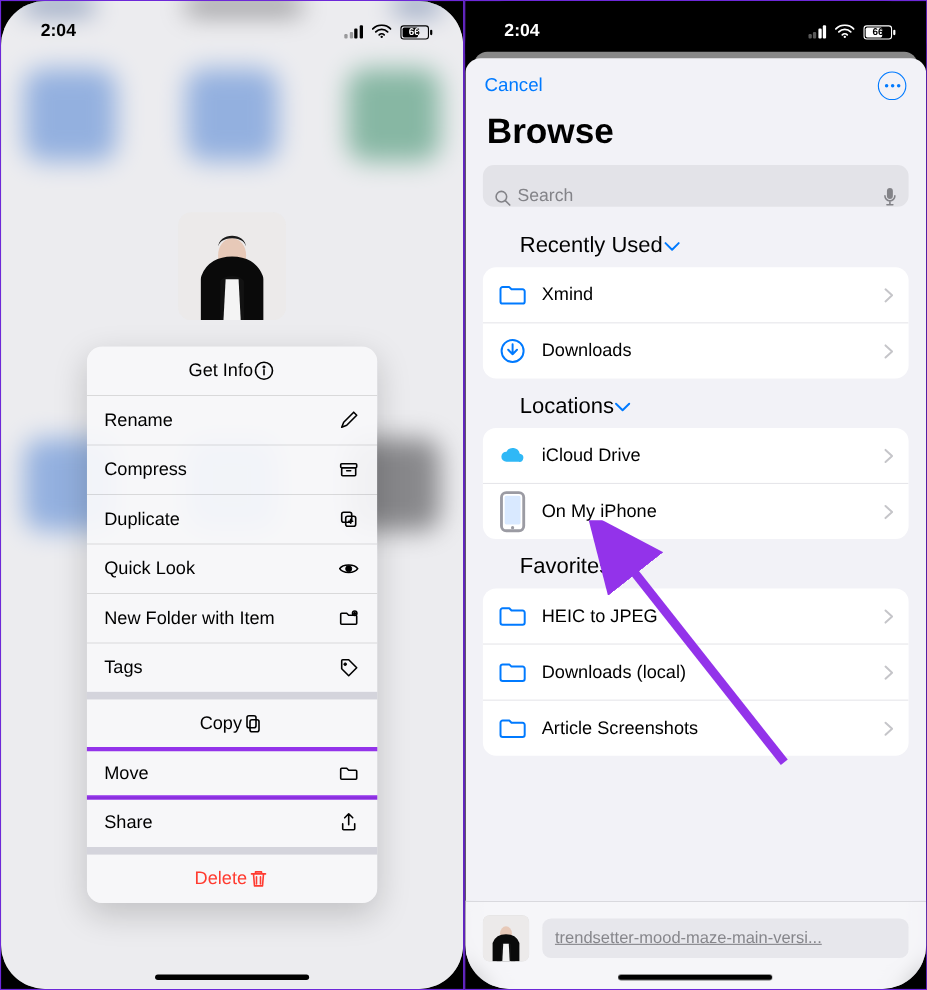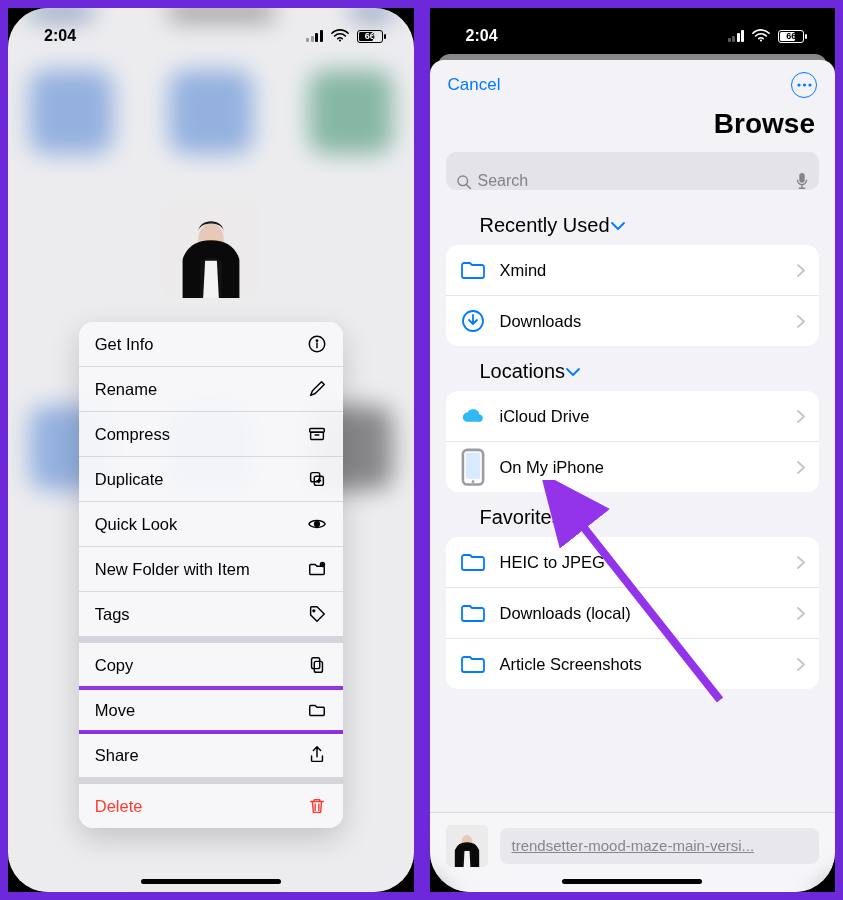--- a/index.html
+++ b/index.html
@@ -2,21 +2,21 @@
 <html><head>
 <meta charset="utf-8">
 <style>
   * { margin: 0; padding: 0; box-sizing: border-box; font-family: -apple-system, BlinkMacSystemFont, "Segoe UI", Helvetica, Arial, sans-serif; -webkit-font-smoothing: antialiased; }
   body { background: #fff; width: 843px; height: 900px; overflow: hidden; }
   .stage { display: flex; width: 843px; height: 900px; }
   .phone {
     position: relative;
     width: 421.5px;
     height: 100%;
-    border: 8px solid #6d28d9;
+    border: 1px solid #6d28d9;
     background: #000;
     overflow: hidden;
   }
   .phone-inner {
     position: absolute;
     inset: 0;
     border-radius: 40px;
     overflow: hidden;
     background: #fff;
   }
@@ -81,21 +81,21 @@
   .menu-group { background: rgba(248,248,250,0.94); }
   .menu-gap { height: 7px; background: rgba(210,210,217,0.9); }
   .menu-item {
     display: flex; justify-content: space-between; align-items: center;
     padding: 12px 16px;
     font-size: 16.5px;
     color: #000;
     border-top: 0.6px solid rgba(0,0,0,0.12);
     position: relative;
   }
-  .menu-item:first-child { border-top: none; }
+  .menu-item:first-child { border-top: none; justify-content: center; }
   .menu-item.destructive { color: #ff3b30; }
   .menu-item .ic { width: 20px; height: 20px; display:flex; align-items:center; justify-content:center; }
   .menu-item .ic svg { width: 20px; height: 20px; stroke: currentColor; }
   .highlight-box {
     position: absolute; left: -10px; right: -10px; top: -2px; bottom: -2px;
     border: 4px solid #9333ea; border-radius: 10px; pointer-events: none;
   }
   .home-indicator {
     position: absolute; bottom: 8px; left: 50%; transform: translateX(-50%);
     width: 140px; height: 5px; background: #000; border-radius: 3px;
@@ -118,21 +118,21 @@
     display: flex; justify-content: space-between; align-items: center;
     padding: 12px 18px 6px;
   }
   .cancel { color: #007aff; font-size: 17px; }
   .more-circ {
     width: 26px; height: 26px; border-radius: 50%;
     border: 1.8px solid #007aff;
     display: flex; align-items: center; justify-content: center;
     color: #007aff; font-weight: 700; font-size: 14px; letter-spacing: 1px;
   }
-  .browse-title { font-size: 28px; font-weight: 700; padding: 4px 20px 8px; color: #000; text-align: right; }
+  .browse-title { font-size: 32px; font-weight: 700; padding: 4px 20px 8px; color: #000; }
   .search-bar {
     margin: 4px 16px 10px; height: 38px; background: #e3e3e8; border-radius: 10px;
     display: flex; align-items: flex-end; padding: 0 10px; gap: 6px;
     color: #838388; font-size: 16px;
   }
   .search-bar .mic { margin-left: auto; }
   .scroll { flex: 1; overflow: hidden; padding: 0 16px 90px; }
   .section-head {
     display: flex; justify-content: flex-start; align-items: center;
     padding: 14px 4px 8px;

